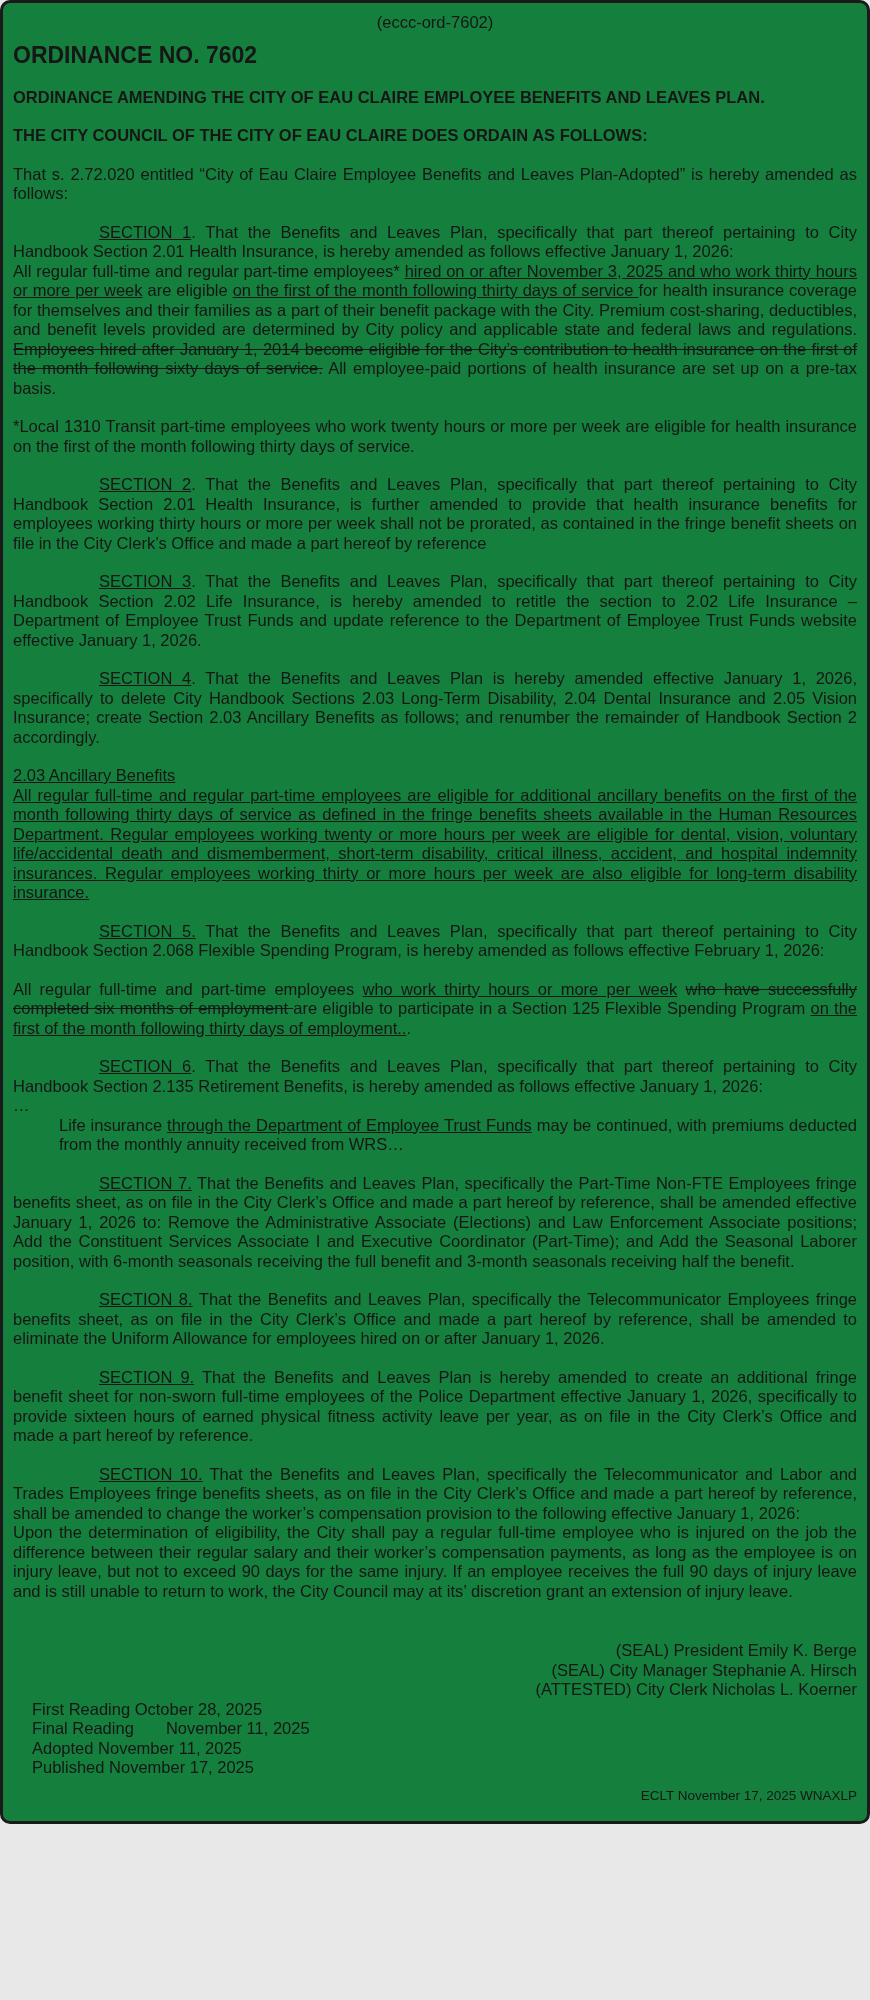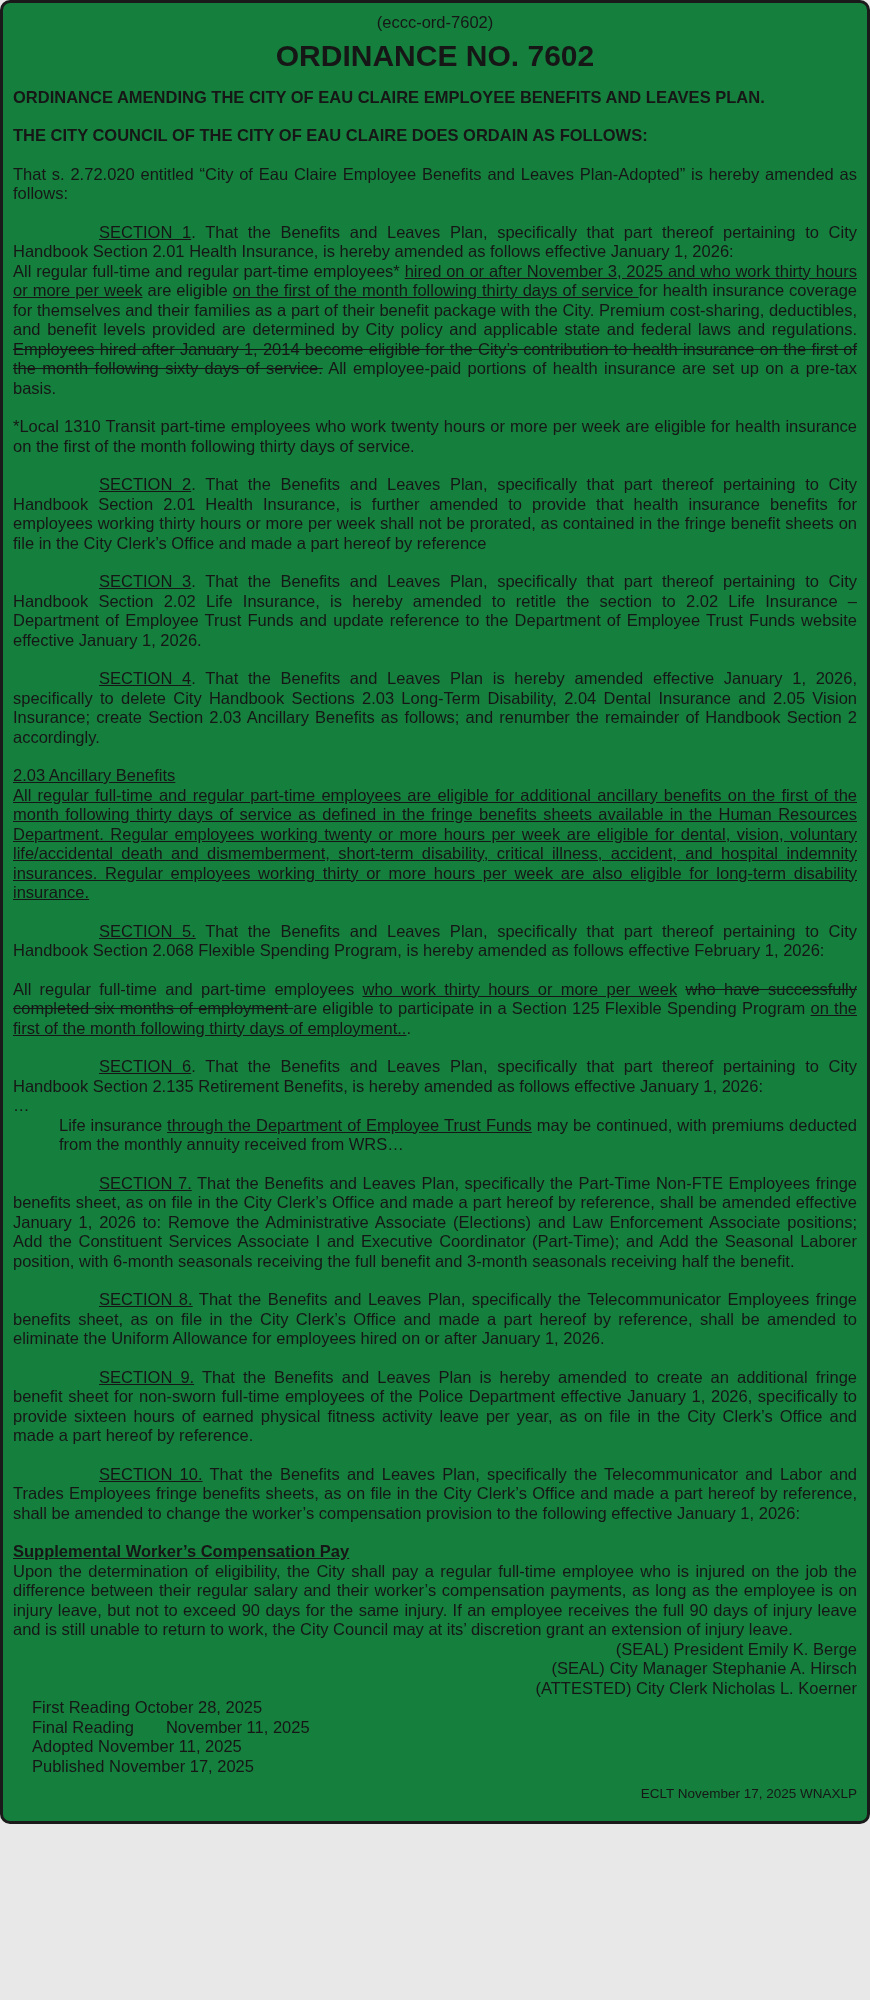--- a/index.html
+++ b/index.html
@@ -13,34 +13,34 @@
     border-radius:10px;
     padding:10px 10px 0 10px;
     font-family:"Liberation Sans", sans-serif;
     font-size:16.5px;
     line-height:19.5px;
     color:#161616;
     overflow:hidden;
   }
   .blk { margin:0; text-align:justify; }
   .code-line { text-align:center; }
-  .title { text-align:center; font-weight:bold; font-size:30px; line-height:27px; }
+  .title { font-weight:bold; font-size:23px; line-height:27px; }
   .caption { font-weight:bold; }
   .plain { }
   .section { text-indent:86px; }
   .indent1 { }
   .indent2 { margin-left:46px; }
   .sig { text-align:right; }
   .reading { text-align:left;margin-left:19px; }
   .tag { text-align:right; font-size:13.5px; line-height:17px; }
   .u { text-decoration:underline; }
   .st { text-decoration:line-through; }
   .b { font-weight:bold; }
   .g1 { margin-top:19px; }
-  .g2 { }
+  .g2 { margin-top:40px; }
   .gh { margin-top:9px; }
 </style>
 </head>
 <body>
 
 <div class="page">
   <div>
       <p class="blk code-line"><span>(eccc-ord-7602)</span></p>
       <p class="blk title gh"><span>ORDINANCE NO. 7602</span></p>
       <p class="blk caption g1"><span>ORDINANCE AMENDING THE CITY OF EAU CLAIRE EMPLOYEE BENEFITS AND LEAVES PLAN.</span></p>
@@ -56,21 +56,20 @@
       <p class="blk indent1"><span class="u">All regular full-time and regular part-time employees are eligible for additional ancillary benefits on the first of the month following thirty days of service as defined in the fringe benefits sheets available in the Human Resources Department. Regular employees working twenty or more hours per week are eligible for dental, vision, voluntary life/accidental death and dismemberment, short-term disability, critical illness, accident, and hospital indemnity insurances. Regular employees working thirty or more hours per week are also eligible for long-term disability insurance. </span></p>
       <p class="blk section g1"><span class="u">SECTION 5.</span><span> That the Benefits and Leaves Plan, specifically that part thereof pertaining  to City Handbook Section 2.068 Flexible Spending Program, is hereby amended as follows effective February 1, 2026:</span></p>
       <p class="blk indent1 g1"><span>All regular full-time and part-time employees </span><span class="u">who work thirty hours or more per week</span><span> </span><span class="st">who have successfully completed six months of employment </span><span>are eligible to participate in a Section 125 Flexible Spending Program </span><span class="u">on the first of the month following thirty days of employment..</span><span>.</span></p>
       <p class="blk section g1"><span class="u">SECTION 6</span><span>. That the Benefits and Leaves Plan, specifically that part thereof pertaining  to City Handbook Section 2.135 Retirement Benefits, is hereby amended as follows effective January 1, 2026:</span></p>
       <p class="blk plain"><span>…</span></p>
       <p class="blk indent2"><span>Life insurance </span><span class="u">through the Department of Employee Trust Funds</span><span> may be continued, with premiums deducted from the monthly annuity received from WRS…</span></p>
       <p class="blk section g1"><span class="u">SECTION 7.</span><span> That the Benefits and Leaves Plan, specifically the Part-Time Non-FTE Employees fringe benefits sheet, as on file in the City Clerk’s Office and made a part hereof by reference, shall be amended effective January 1, 2026 to: Remove the Administrative Associate (Elections) and Law Enforcement Associate positions; Add the Constituent Services Associate I and Executive Coordinator (Part-Time); and Add the Seasonal Laborer position, with 6-month seasonals receiving the full benefit and 3-month seasonals receiving half the benefit.</span></p>
       <p class="blk section g1"><span class="u">SECTION 8.</span><span> That the Benefits and Leaves Plan, specifically the Telecommunicator Employees fringe benefits sheet, as on file in the City Clerk’s Office and made a part hereof by reference, shall be amended to eliminate the Uniform Allowance for employees hired on or after January 1, 2026.</span></p>
       <p class="blk section g1"><span class="u">SECTION 9.</span><span> That the Benefits and Leaves Plan is hereby amended to create an additional fringe benefit sheet for non-sworn full-time employees of the Police Department effective  January 1, 2026, specifically to provide sixteen hours of earned physical fitness activity leave per year, as on file in the City Clerk’s Office and made a part hereof by reference.</span></p>
       <p class="blk section g1"><span class="u">SECTION 10.</span><span> That the Benefits and Leaves Plan, specifically the Telecommunicator and Labor and Trades Employees fringe benefits sheets, as on file in the City Clerk’s Office and made a part hereof by reference, shall be amended to change the worker’s compensation provision to the following effective January 1, 2026:</span></p>
-      <p class="blk indent1 g1"><span class="u b">Supplemental Worker’s Compensation Pay</span></p>
       <p class="blk indent1"><span>Upon the determination of eligibility, the City shall pay a regular full-time employee who is injured on the job the difference between their regular salary and their worker’s compensation payments, as long as the employee is on injury leave, but not to exceed 90 days for the same injury. If an employee receives the full 90 days of injury leave and is still unable to return to work, the City Council may at its’ discretion grant an extension of injury leave.</span></p>
       <p class="blk sig g2"><span>(SEAL) President Emily K. Berge</span></p>
       <p class="blk sig"><span>(SEAL) City Manager Stephanie A. Hirsch</span></p>
       <p class="blk sig"><span>(ATTESTED) City Clerk Nicholas L. Koerner</span></p>
       <p class="blk reading"><span>First Reading October 28, 2025</span></p>
       <p class="blk reading"><span>Final Reading&nbsp;&nbsp;&nbsp;&nbsp;&nbsp;&nbsp;&nbsp;November 11, 2025</span></p>
       <p class="blk reading"><span>Adopted November 11, 2025</span></p>
       <p class="blk reading"><span>Published November 17, 2025</span></p>
       <p class="blk tag gh"><span>ECLT November 17, 2025 WNAXLP</span></p>
     </div>

